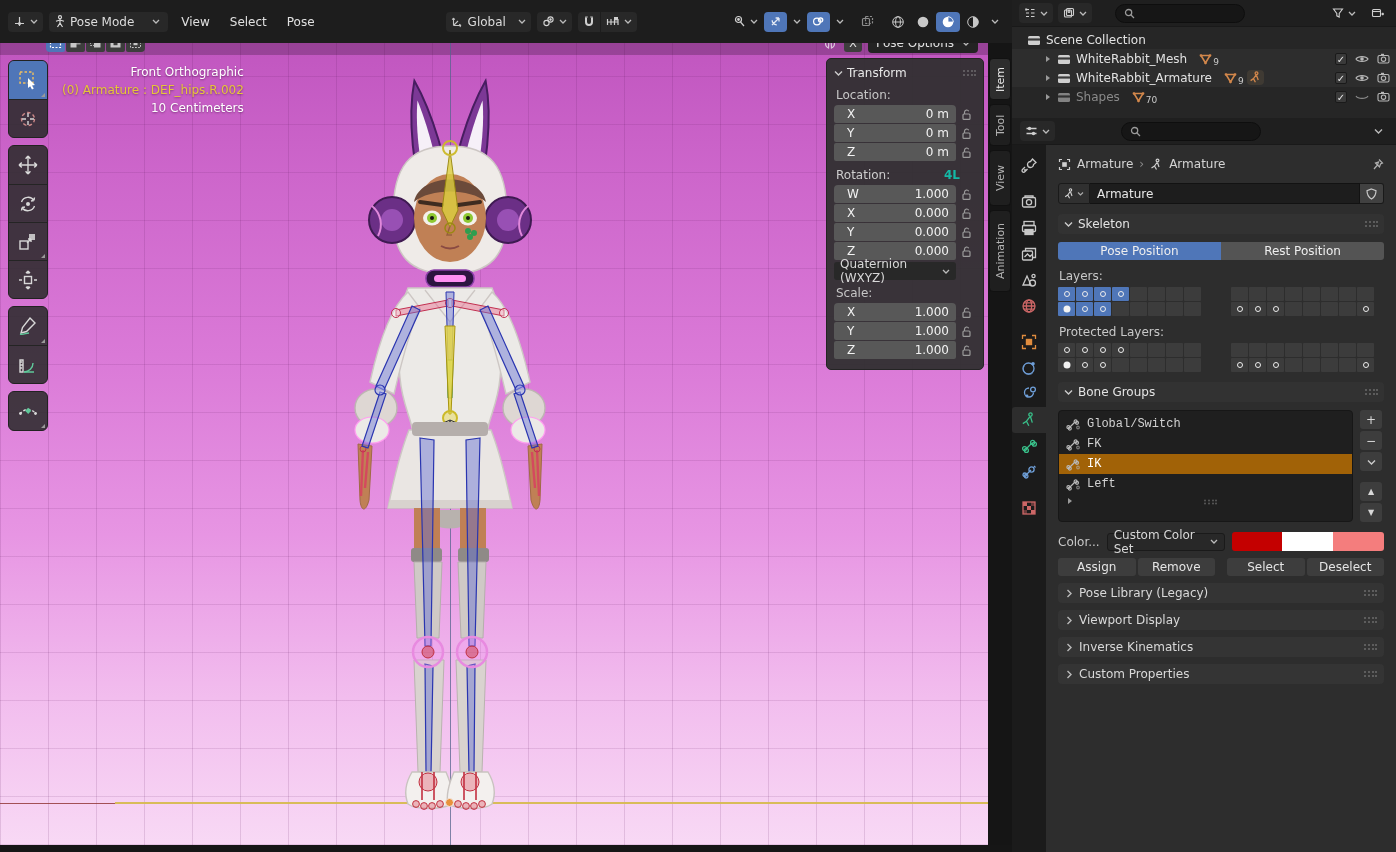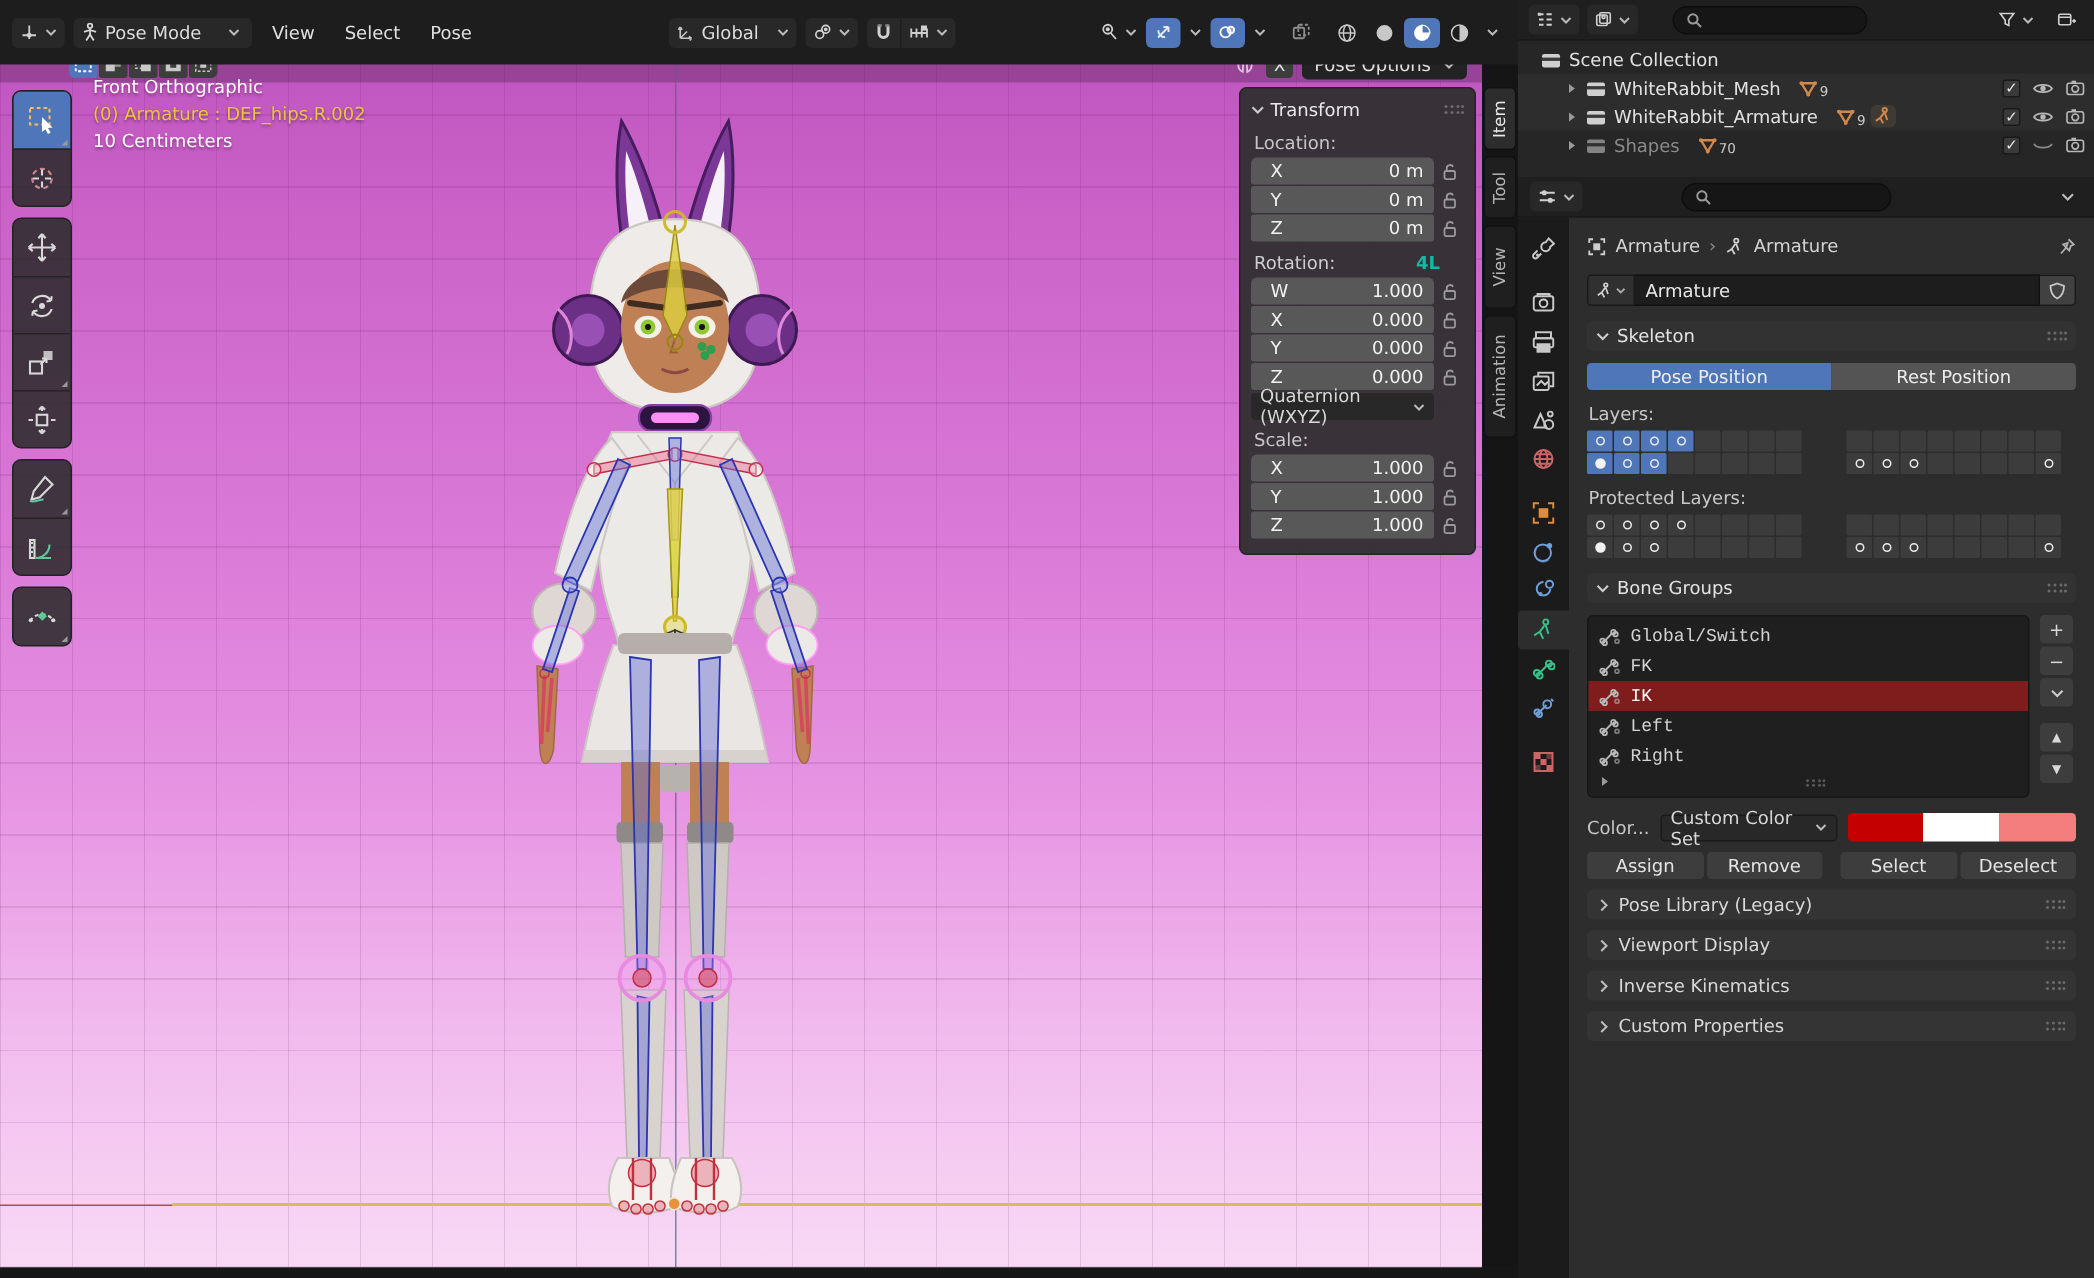--- a/index.html
+++ b/index.html
@@ -55,21 +55,21 @@
   .smbtn { width:19px; height:17px; background:#3d3d3d; border-radius:2px; display:flex; align-items:center; justify-content:center;}
   .smbtn:first-child{border-radius:4px 2px 2px 4px;} .smbtn:last-child{border-radius:2px 4px 4px 2px;}
   .smbtn.active { background:#4f76b8; }
   .ts-right { margin-left:auto; margin-right:10px; display:flex; align-items:center; gap:6px; }
   .xbtn { width:18px; height:18px; background:#3d3d3d; border-radius:3px; color:#e4e4e4;
     display:flex; align-items:center; justify-content:center; font-size:11px;}
   .pose-options { display:flex; align-items:center; gap:8px; background:#232323; height:20px;
     border-radius:4px; padding:0 8px; color:#e2e2e2;}
 
   
-  .vp-text { position:absolute; left:62px; top:21px; line-height:18px; z-index:4; text-shadow:0 1px 2px rgba(40,0,40,.45);}
+  .vp-text { position:absolute; left:62px; top:35px; line-height:18px; z-index:4; text-shadow:0 1px 2px rgba(40,0,40,.45);text-align:right;}
   .vp-text .t1 { color:#ffffff; }
   .vp-text .t2 { color:#e7c639; }
   .vp-text .t3 { color:#ffffff; }
 
   
   .toolbar { position:absolute; left:8px; top:32px; width:40px; display:flex; flex-direction:column; z-index:6;}
   .tgroup { background:#2b2b2bde; border-radius:6px; margin-bottom:7px; overflow:hidden; border:1px solid #222;}
   .tool { width:38px; height:38px; display:flex; align-items:center; justify-content:center; position:relative;}
   .tool + .tool { border-top:1px solid #242424; }
   .tool.active { background:#4f76b8; }
@@ -139,21 +139,21 @@
   .lay-block { display:grid; grid-template-columns:repeat(8,17px); grid-auto-rows:14px; gap:1px; }
   .cell { background:#3c3c3c; border-radius:1px; position:relative; }
   .cell.blue { background:#4f76b8; }
   .cell .ring { position:absolute; left:50%; top:50%; width:6px; height:6px; border:1.3px solid #ececec;
     border-radius:50%; transform:translate(-50%,-50%);}
   .cell .dot { position:absolute; left:50%; top:50%; width:7px; height:7px; background:#f2f2f2;
     border-radius:50%; transform:translate(-50%,-50%);}
   .bg-wrap { display:flex; margin-top:8px; }
   .bg-list { flex:1; background:#1f1f1f; border:1px solid #171717; border-radius:4px; padding:3px 0; }
   .bg-row { height:20px; display:flex; align-items:center; gap:7px; padding:0 7px; color:#d2d2d2;font-family:Liberation Mono, monospace;}
-  .bg-row.sel { background:#7f1d1d; color:#fff; }
+  .bg-row.sel { background:#a16207; color:#fff; }
   .bg-foot { height:14px; display:flex; align-items:center; padding:0 7px; color:#888;}
   .bg-foot .grip { margin:0 auto; }
   .bg-btns { width:24px; margin-left:7px; display:flex; flex-direction:column; gap:2px; }
   .mini { width:22px; height:19px; background:#3d3d3d; border-radius:3px; color:#d8d8d8;
     display:flex; align-items:center; justify-content:center; font-size:12px; }
   .mini.pad { margin-top:9px; font-size:8px; }
   .color-row { display:flex; align-items:center; margin-top:10px; gap:7px; }
   .color-row .clabel { color:#c8c8c8; white-space:nowrap; }
   .dropdown { background:#282828; border:1px solid #1a1a1a; border-radius:3px; height:18px;
     display:flex; align-items:center; padding:0 6px; gap:6px; color:#d8d8d8;}
@@ -1525,35 +1525,20 @@
                     <circle cx="2.4" cy="9.2" r="1.5"></circle>
                     <circle cx="3.8" cy="10.6" r="1.5"></circle>
                     <circle cx="9.6" cy="3.4" r="1.5"></circle>
                     <circle cx="11" cy="4.8" r="1.5"></circle>
                     <circle cx="12" cy="9.5" r="1.3" opacity=".6"></circle>
                   </g>
                 </svg>
               </span>
               <span>Left</span>
             </div>
-            <div class="bg-row">
-              <span class="icon">
-                <svg width="14" height="13" viewBox="0 0 14 13">
-                  <g stroke="#b8b8b8" fill="none" stroke-width="1.2">
-                    <path d="M3 10L9 4"></path>
-                    <circle cx="2.4" cy="9.2" r="1.5"></circle>
-                    <circle cx="3.8" cy="10.6" r="1.5"></circle>
-                    <circle cx="9.6" cy="3.4" r="1.5"></circle>
-                    <circle cx="11" cy="4.8" r="1.5"></circle>
-                    <circle cx="12" cy="9.5" r="1.3" opacity=".6"></circle>
-                  </g>
-                </svg>
-              </span>
-              <span>Right</span>
-            </div>
             <div class="bg-foot">
               <span class="icon">
                 <svg width="8" height="8" viewBox="0 0 8 8">
                   <path d="M2 1l4 3-4 3Z" fill="#9a9a9a"></path>
                 </svg>
               </span>
               <span class="grip gripsvg"><svg width="14" height="6" viewBox="0 0 14 6">
                   <g fill="#888">
                     <circle cx="2" cy="1.5" r="1"></circle>
                     <circle cx="6" cy="1.5" r="1"></circle>

